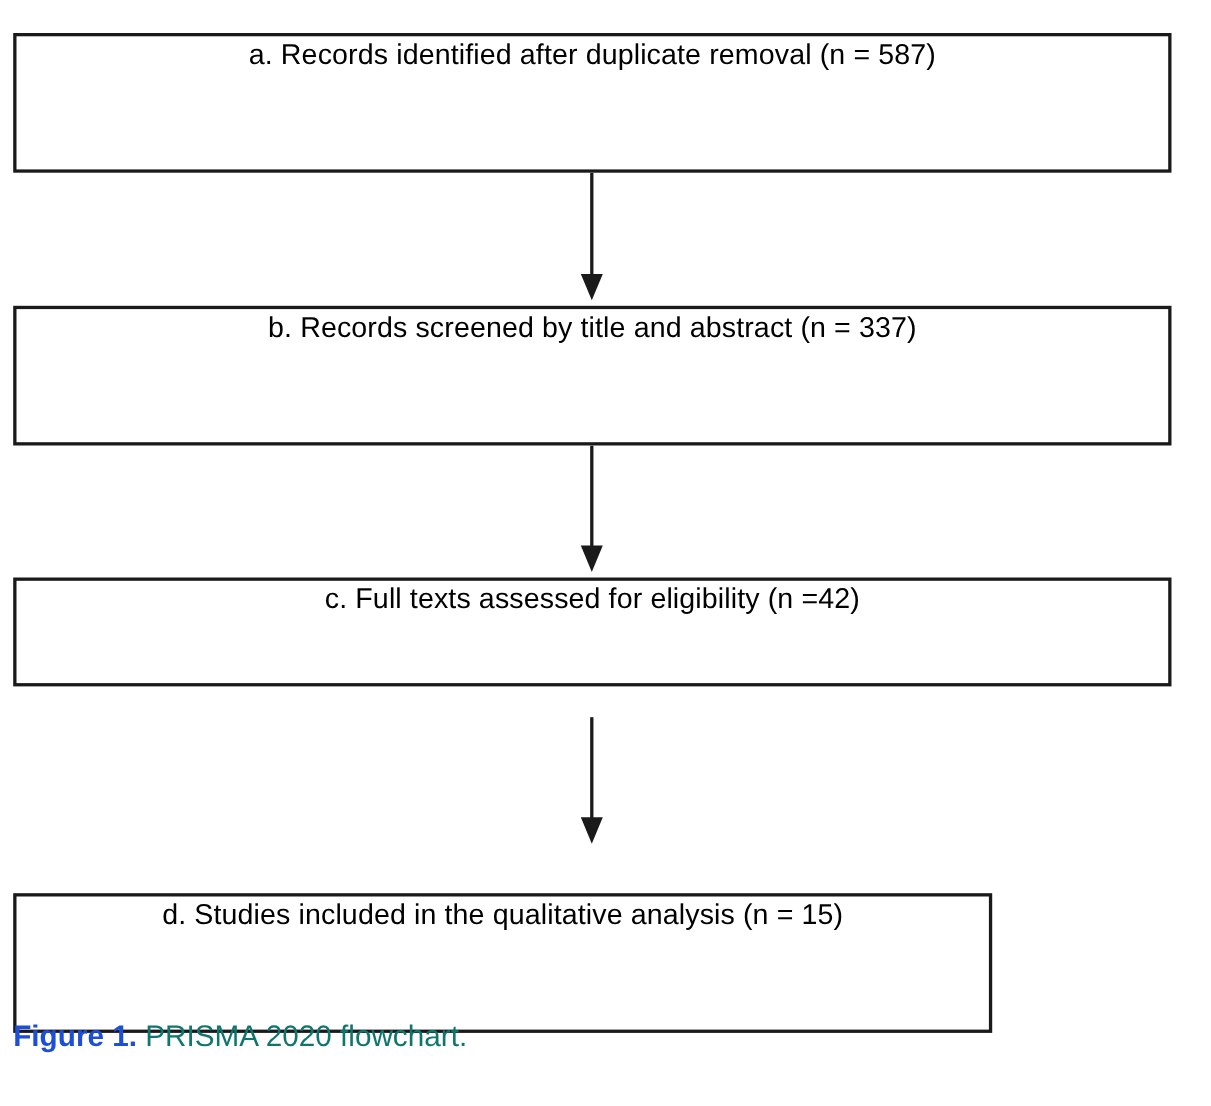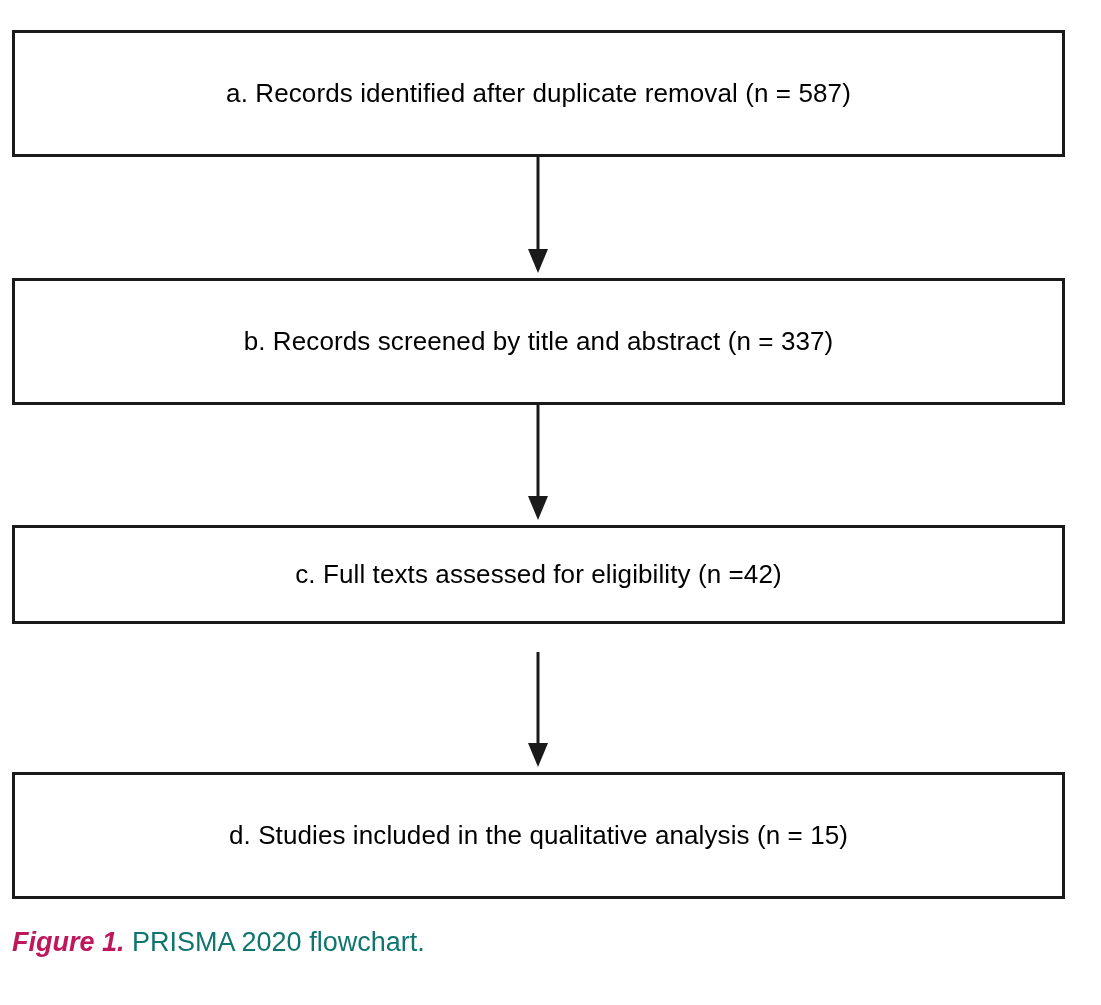--- a/index.html
+++ b/index.html
@@ -23,60 +23,58 @@
     width: 1101px;
     height: 1005px;
   }
 
   .node {
     position: absolute;
     box-sizing: border-box;
     border: 3px solid #1a1a1a;
     background: #ffffff;
     display: flex;
-    align-items: center;
     justify-content: center;
     text-align: center;
   }
   .node-label {
     font-size: 26px;
     line-height: 1.25;
     letter-spacing: 0.1px;
     color: #000000;
     padding: 0 18px;
   }
 
   
   #node-a { left: 12px;  top: 30px;  width: 1053px; height: 127px; }
   #node-b { left: 12px;  top: 278px; width: 1053px; height: 127px; }
   #node-c { left: 12px;  top: 525px; width: 1053px; height: 99px; }
-  #node-d { left: 12px;  top: 772px; width: 1053px; height: 127px; }
+  #node-d { left: 12px;  top: 812px; width: 890px; height: 127px; }
 
   .connector {
     position: absolute;
     left: 0;
     top: 0;
     width: 1101px;
     height: 1005px;
     pointer-events: none;
   }
 
   .caption {
     position: absolute;
     left: 12px;
     top: 925px;
     width: 1060px;
     font-size: 27px;
     line-height: 1.3;
     white-space: nowrap;
   }
   .caption-label {
-    color: #be185d;
+    color: #1d4ed8;
     font-weight: bold;
-    font-style: italic;
   }
   .caption-text {
     color: #0f766e;
   }
 </style>
 </head>
 <body>
 
 <div class="flowchart">
 

